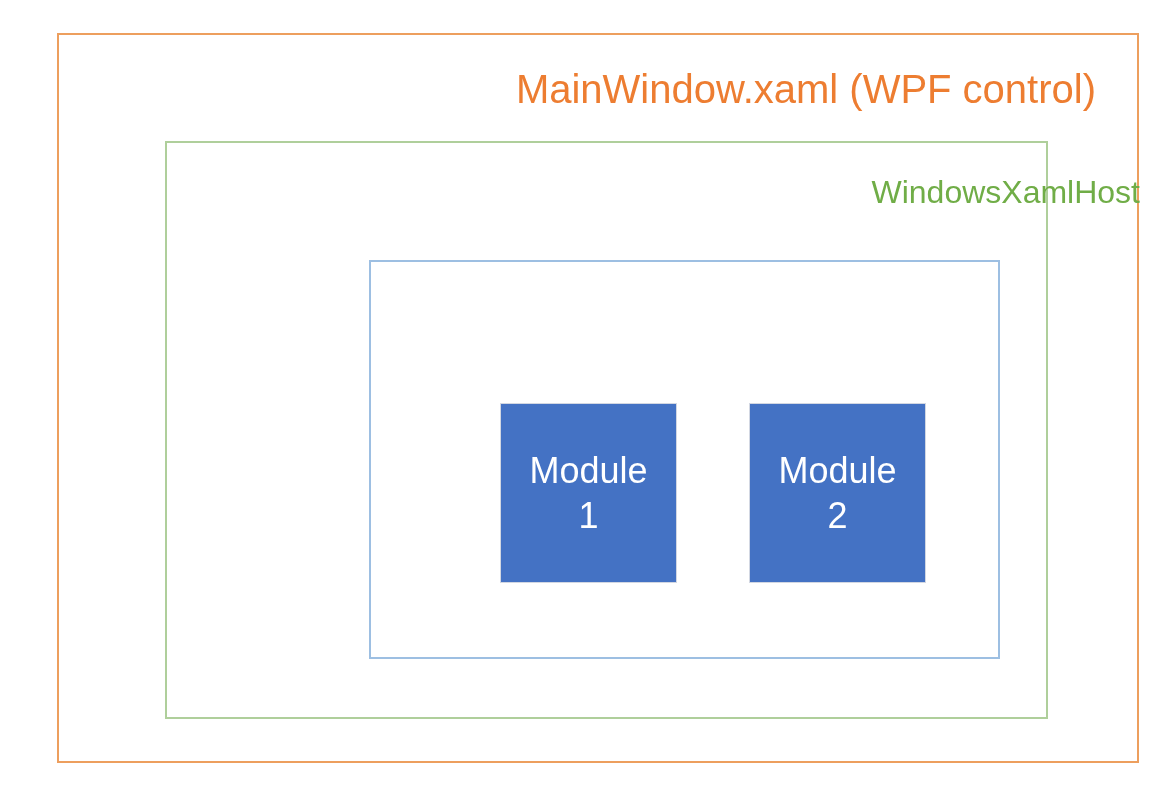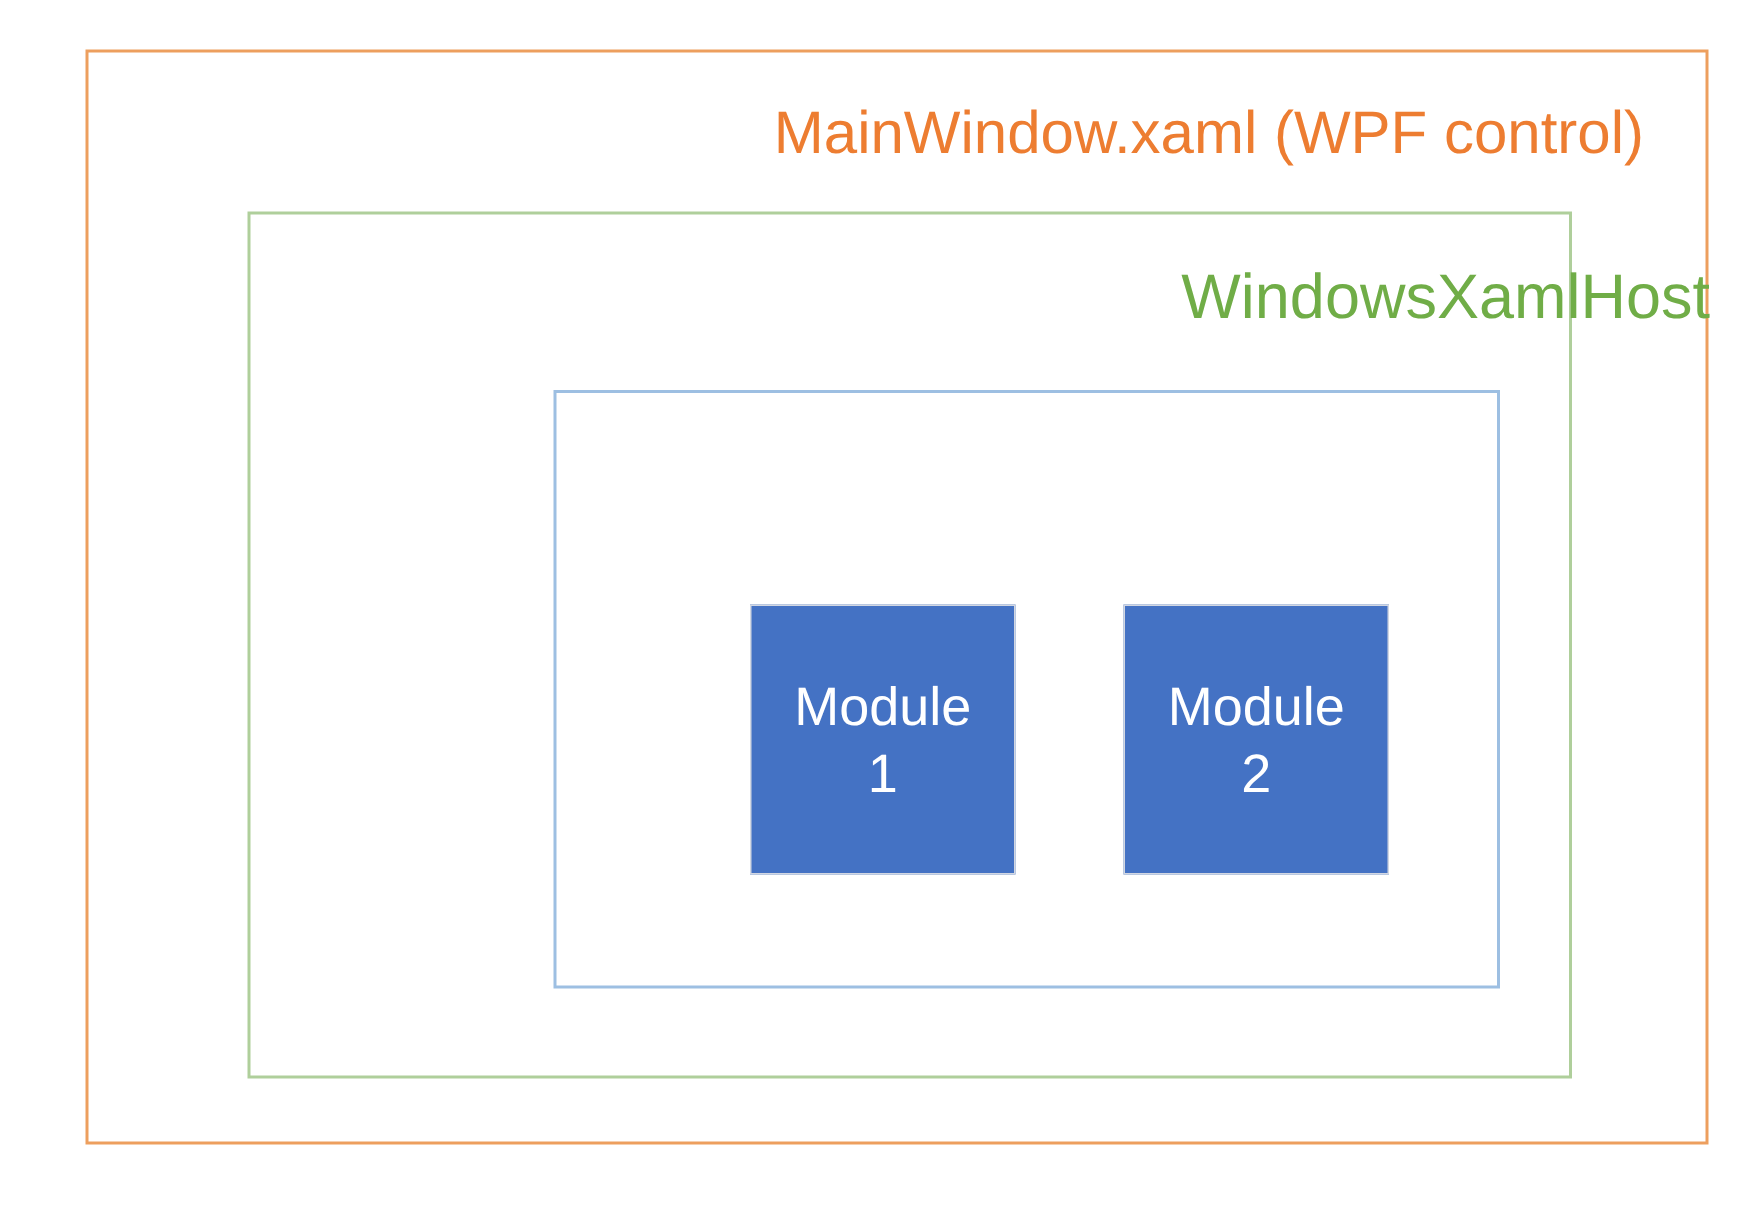--- a/index.html
+++ b/index.html
@@ -66,21 +66,21 @@
   }
   .label-outer {
     right: 70px;
     top: 67px;
     font-size: 40px;
     color: #ED7D31;
   }
   .label-middle {
     right: 26px;
     top: 175px;
-    font-size: 42px;
+    font-size: 32px;
     color: #70AD47;
   }
   .label-inner {
     right: 28px;
     top: 299px;
     font-size: 36px;
     color: #4472C4;
   }
 
   

